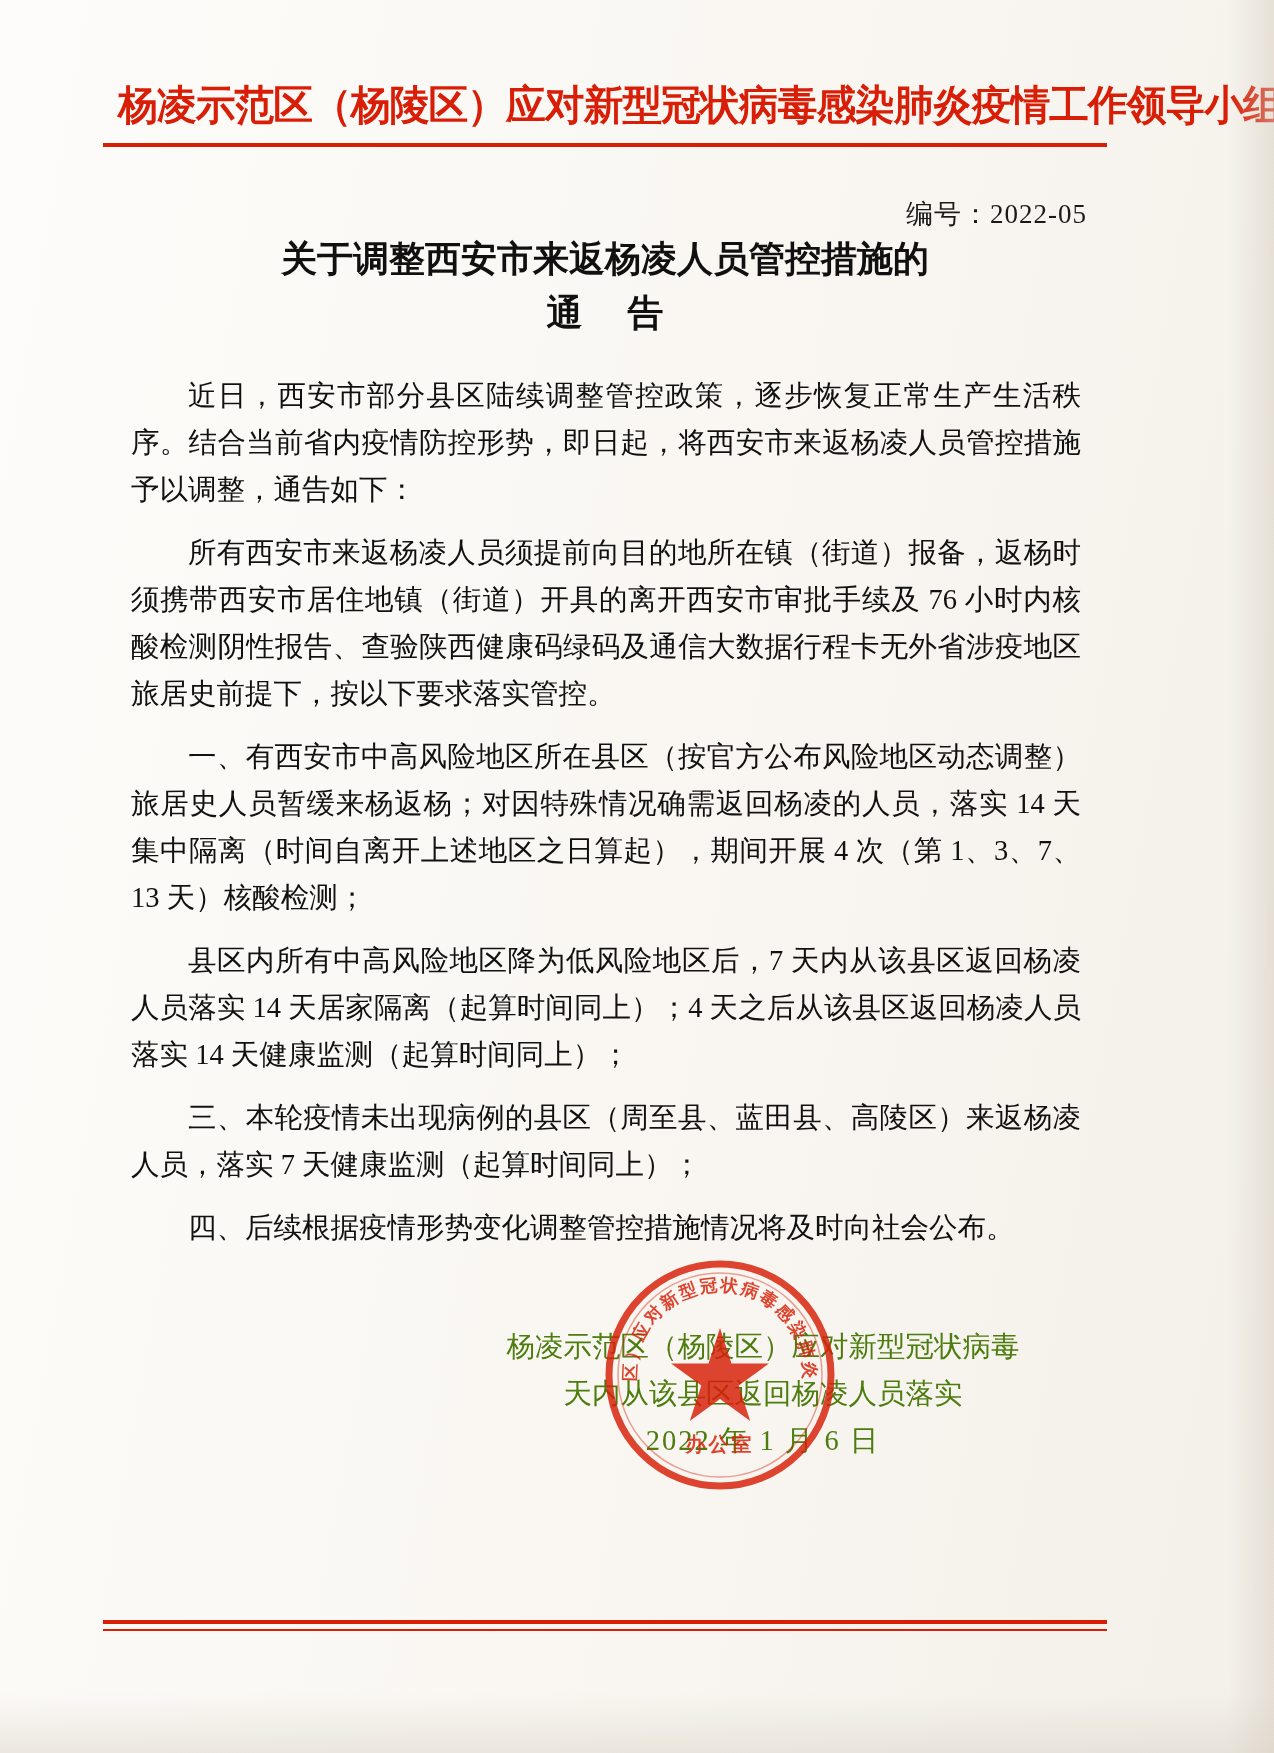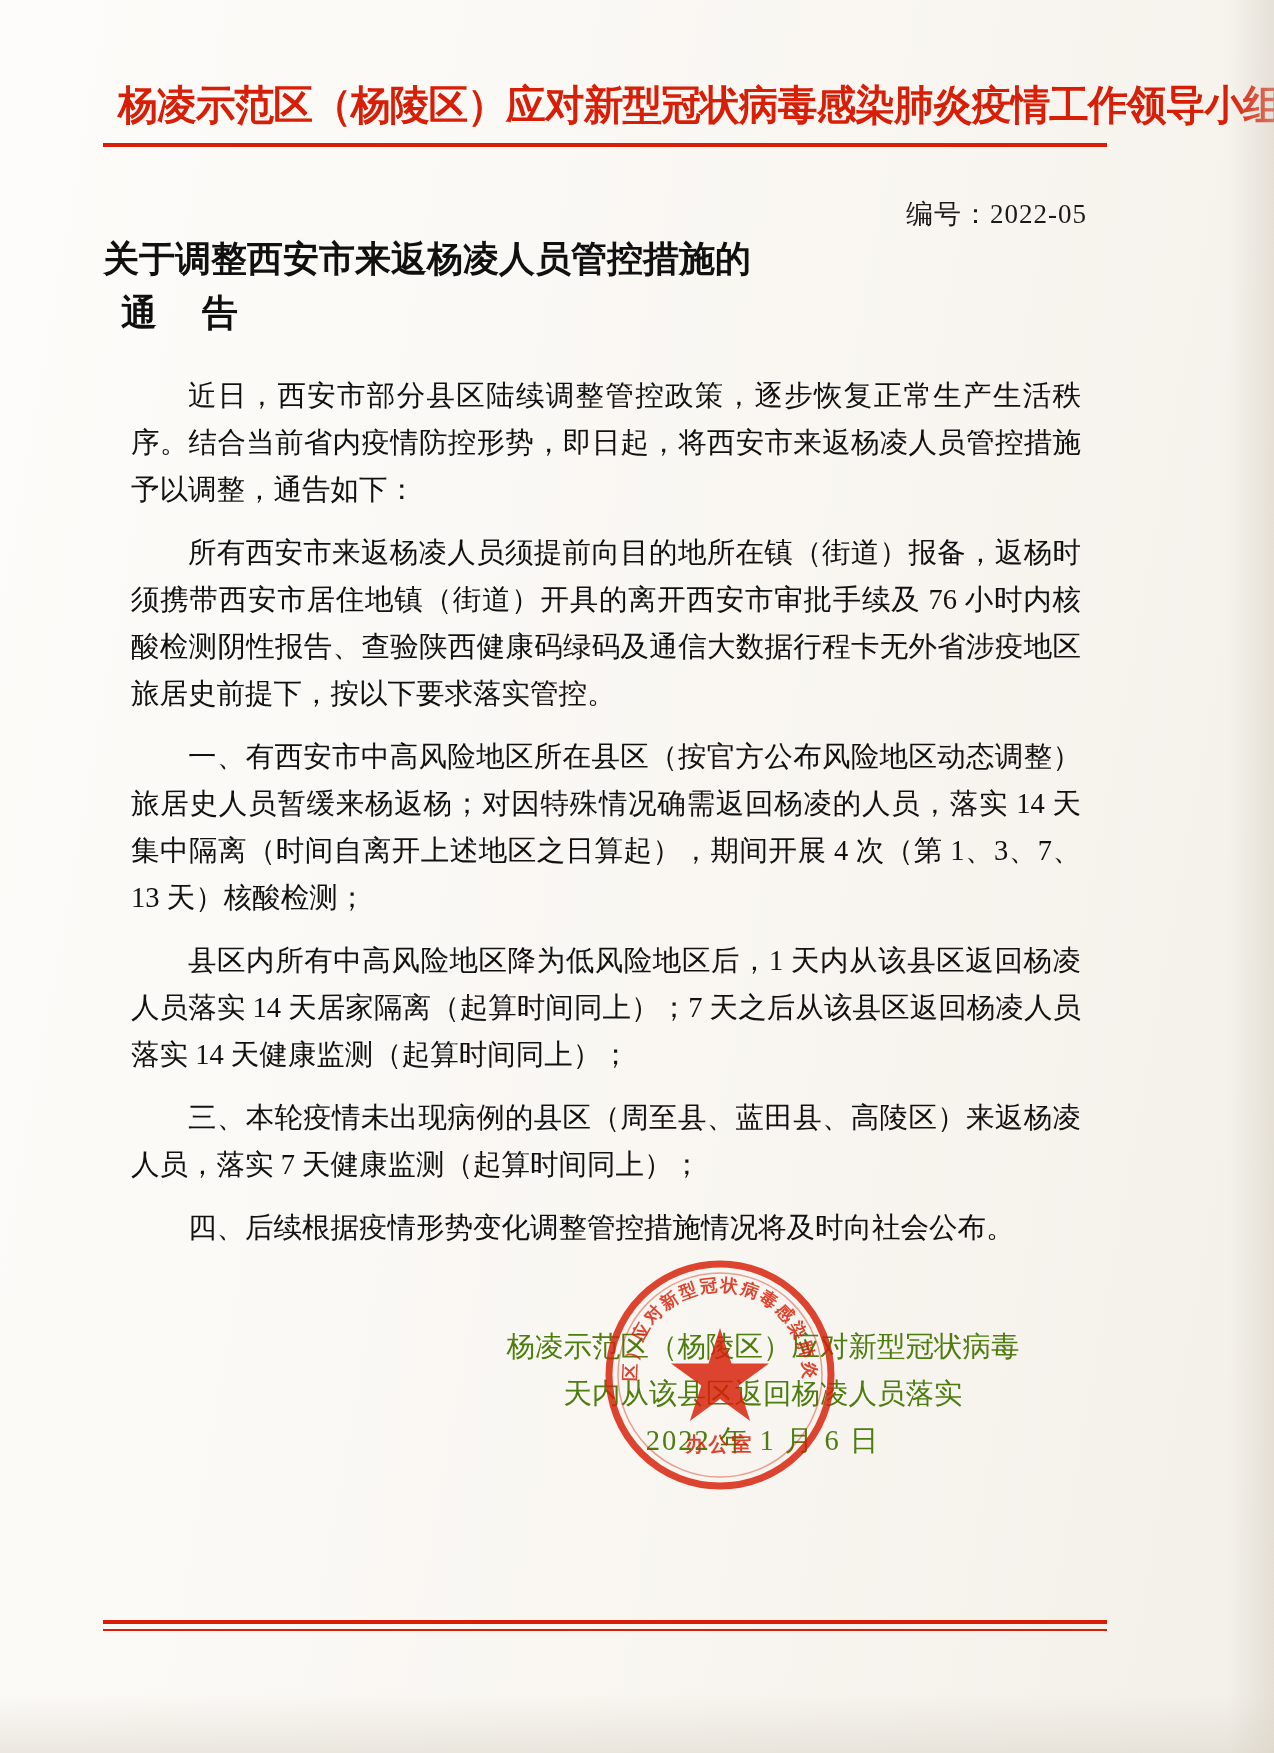--- a/index.html
+++ b/index.html
@@ -76,20 +76,21 @@
     color: #1a1a1a;
     margin-top: 12px;
   }
 
   
   .doc-title {
     position: absolute;
     left: 0;
     top: 232px;
     width: 1004px;
+    text-align: center;
     font-size: 36px;
     font-weight: bold;
     line-height: 1.5;
     color: #101010;
   }
   .doc-title .line2 {
     letter-spacing: 18px;
     padding-left: 18px;
   }
 
@@ -187,21 +188,21 @@
 
     <div class="doc-title">
       <div class="line1">关于调整西安市来返杨凌人员管控措施的</div>
       <div class="line2">通 告</div>
     </div>
 
     <div class="body-text">
       <p>近日，西安市部分县区陆续调整管控政策，逐步恢复正常生产生活秩序。结合当前省内疫情防控形势，即日起，将西安市来返杨凌人员管控措施予以调整，通告如下：</p>
       <p>所有西安市来返杨凌人员须提前向目的地所在镇（街道）报备，返杨时须携带西安市居住地镇（街道）开具的离开西安市审批手续及 76 小时内核酸检测阴性报告、查验陕西健康码绿码及通信大数据行程卡无外省涉疫地区旅居史前提下，按以下要求落实管控。</p>
       <p>一、有西安市中高风险地区所在县区（按官方公布风险地区动态调整）旅居史人员暂缓来杨返杨；对因特殊情况确需返回杨凌的人员，落实 14 天集中隔离（时间自离开上述地区之日算起），期间开展 4 次（第 1、3、7、13 天）核酸检测；</p>
-      <p>县区内所有中高风险地区降为低风险地区后，1 天内从该县区返回杨凌人员落实 14 天居家隔离（起算时间同上）；7 天之后从该县区返回杨凌人员落实 14 天健康监测（起算时间同上）；</p>
+      <p>县区内所有中高风险地区降为低风险地区后，7 天内从该县区返回杨凌人员落实 14 天居家隔离（起算时间同上）；4 天之后从该县区返回杨凌人员落实 14 天健康监测（起算时间同上）；</p>
       <p>三、本轮疫情未出现病例的县区（周至县、蓝田县、高陵区）来返杨凌人员，落实 7 天健康监测（起算时间同上）；</p>
       <p>四、后续根据疫情形势变化调整管控措施情况将及时向社会公布。</p>
     </div>
 
     <div class="signature">
       <div>杨凌示范区（杨陵区）应对新型冠状病毒</div>
       <div>天内从该县区返回杨凌人员落实</div>
       <div class="sig-date">2022 年 1 月 6 日</div>
     </div>
 

